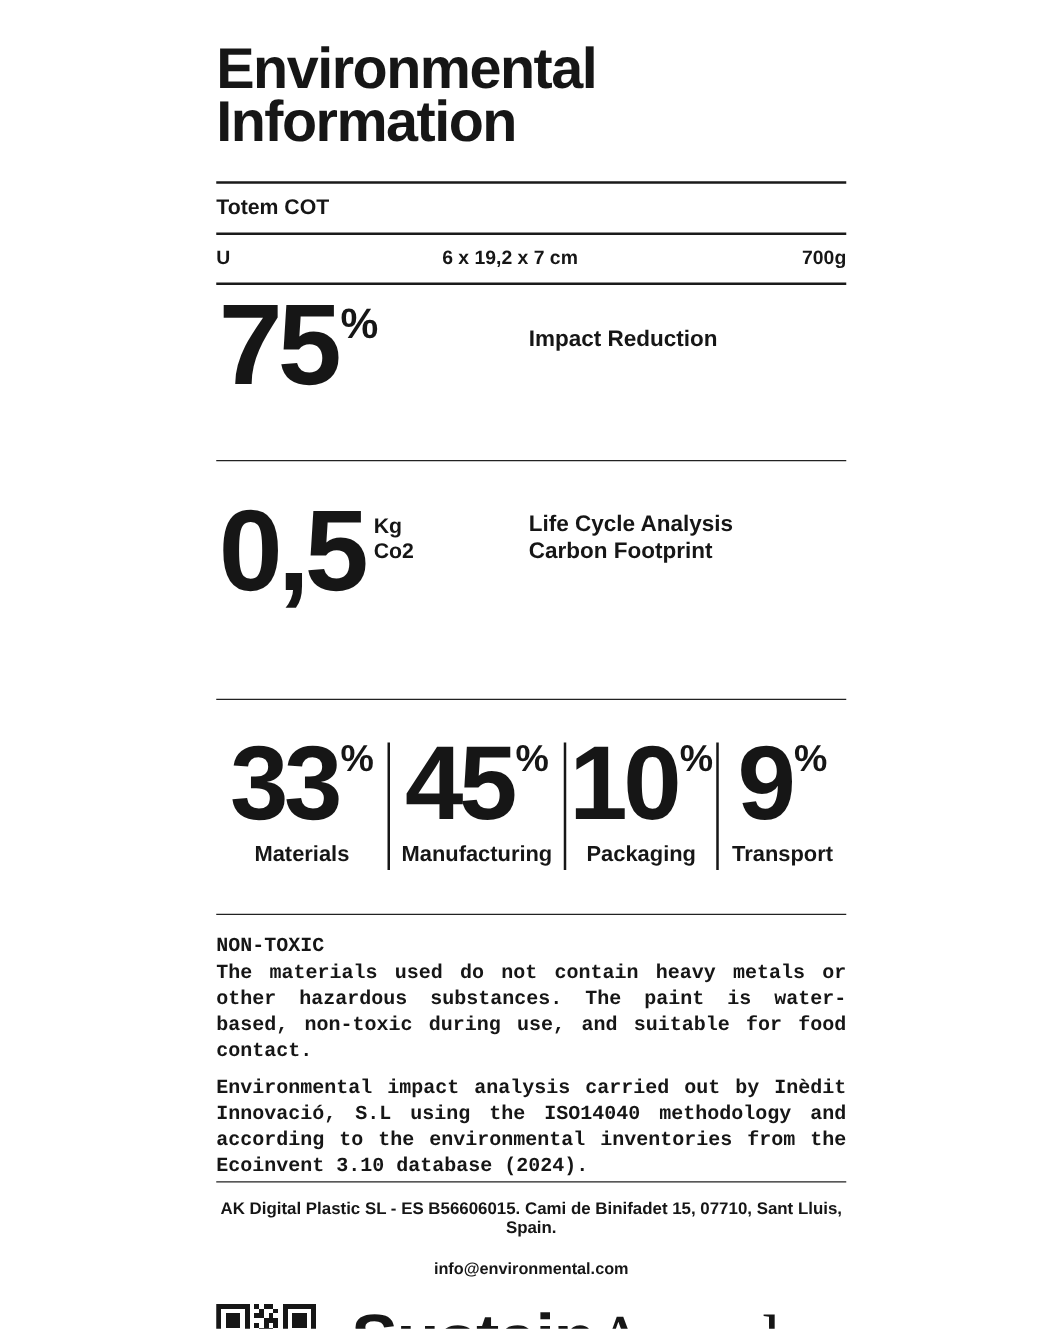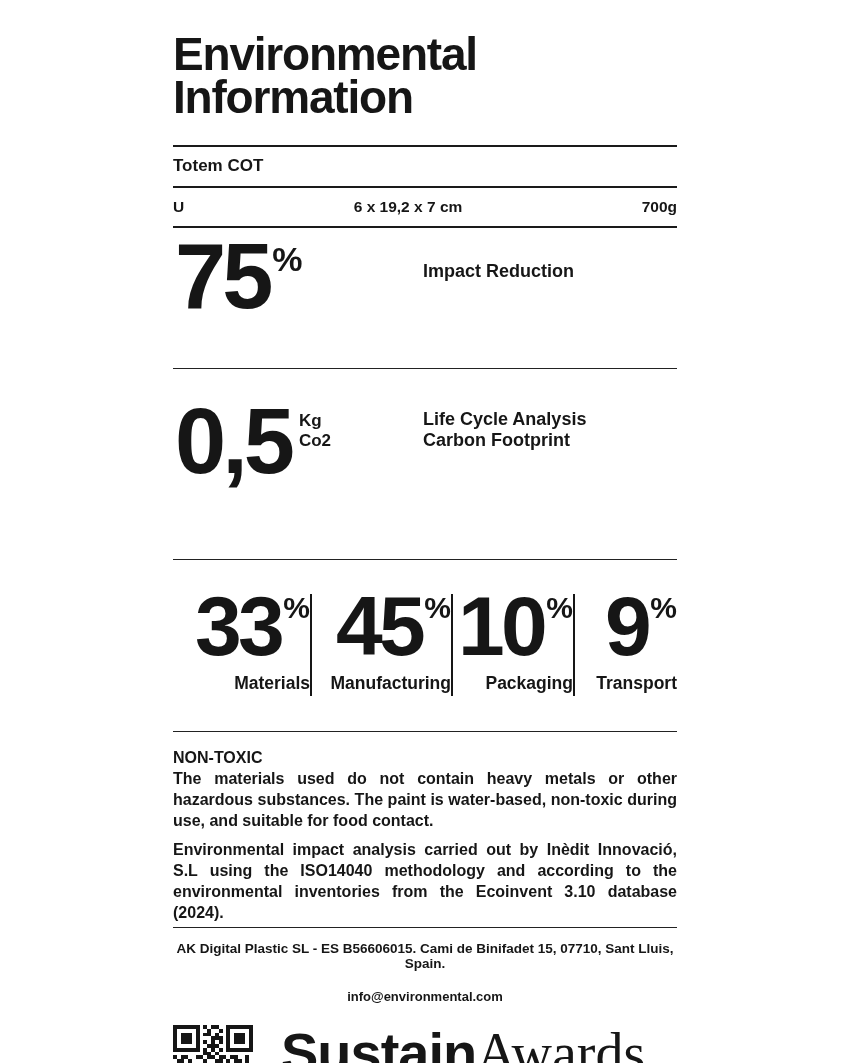--- a/index.html
+++ b/index.html
@@ -24,32 +24,32 @@
   .metric-left { position:absolute; left:2px; top:6px; display:flex; align-items:flex-start; }
   .metric.tall .metric-left { top:30px; }
   .big-num { font-size:92px; line-height:0.92; letter-spacing:-4px; }
   .big-sup { font-size:34px; line-height:1; display:inline-block; vertical-align:top; margin-top:8px; margin-left:3px; letter-spacing:0; }
   .unit-stack { font-size:17px; line-height:1.18; margin-left:8px; margin-top:12px; letter-spacing:0; }
   .metric-label { position:absolute; left:250px; top:33px; font-size:18px; line-height:1.22; }
   .metric.tall .metric-label { top:40px; }
 
   
   .breakdown { height:172px; border-bottom:1.5px solid #222; display:flex; padding-top:32px; }
-  .stat { text-align:right; }
+  .stat { text-align:center; }
   .stat-1 { flex:0 0 137px; }
   .stat-2 { flex:0 0 139px; }
   .stat-3 { flex:0 0 120px; }
   .stat-4 { flex:1 1 auto; }
   .stat-divider { width:2px; flex:0 0 2px; background:#161616; height:102px; margin-top:2px; }
   .stat-value { font-size:84px; line-height:0.82; letter-spacing:-3.5px; white-space:nowrap; }
   .stat-sup { font-size:30px; line-height:1; display:inline-block; vertical-align:top; margin-top:1px; margin-left:2px; letter-spacing:0; }
   .stat-label { font-size:17.5px; margin-top:13px; }
 
   
-  .notes { min-height:196px; border-bottom:1.5px solid #222; padding-top:15px; }
+  .notes { min-height:196px; border-bottom:1.5px solid #222; padding-top:15px;font-family:Liberation Mono, monospace; }
   .notes-heading { font-size:16px; line-height:1.32; }
   .notes p { font-size:16px; line-height:1.32; text-align:justify; }
   .notes p.second { margin-top:8px; }
 
   
   .footer-company { margin-top:13px; text-align:center; font-size:13.5px; }
   .footer-email { margin-top:18px; text-align:center; font-size:13px; }
   .footer-brand { margin-top:21px; display:flex; }
   .qr { width:80px; height:80px; flex:0 0 80px; }
   .logo { margin-left:28px; font-size:56px; line-height:1; white-space:nowrap; letter-spacing:-1px; }

